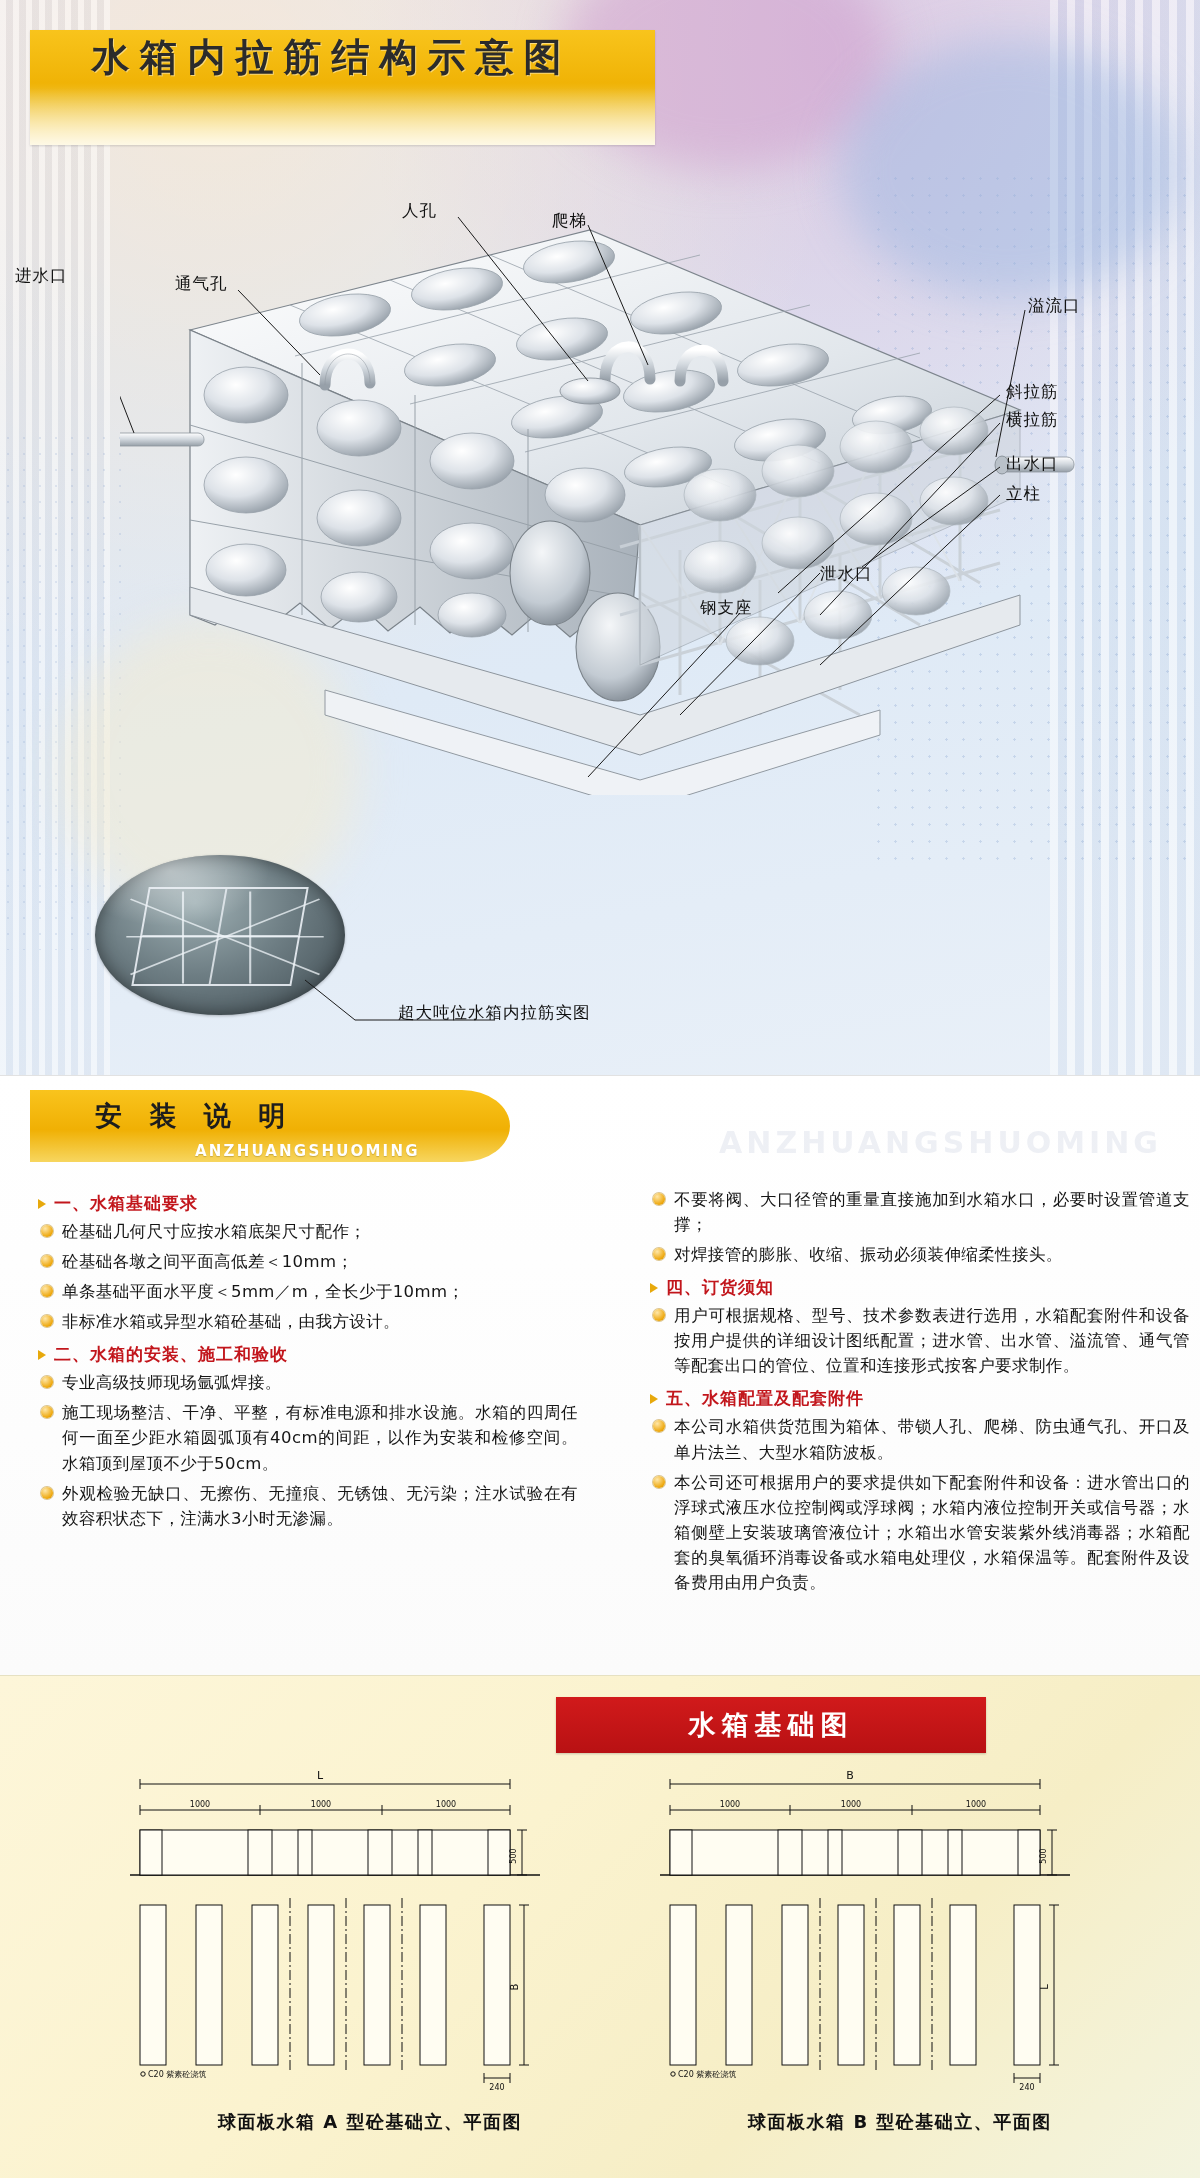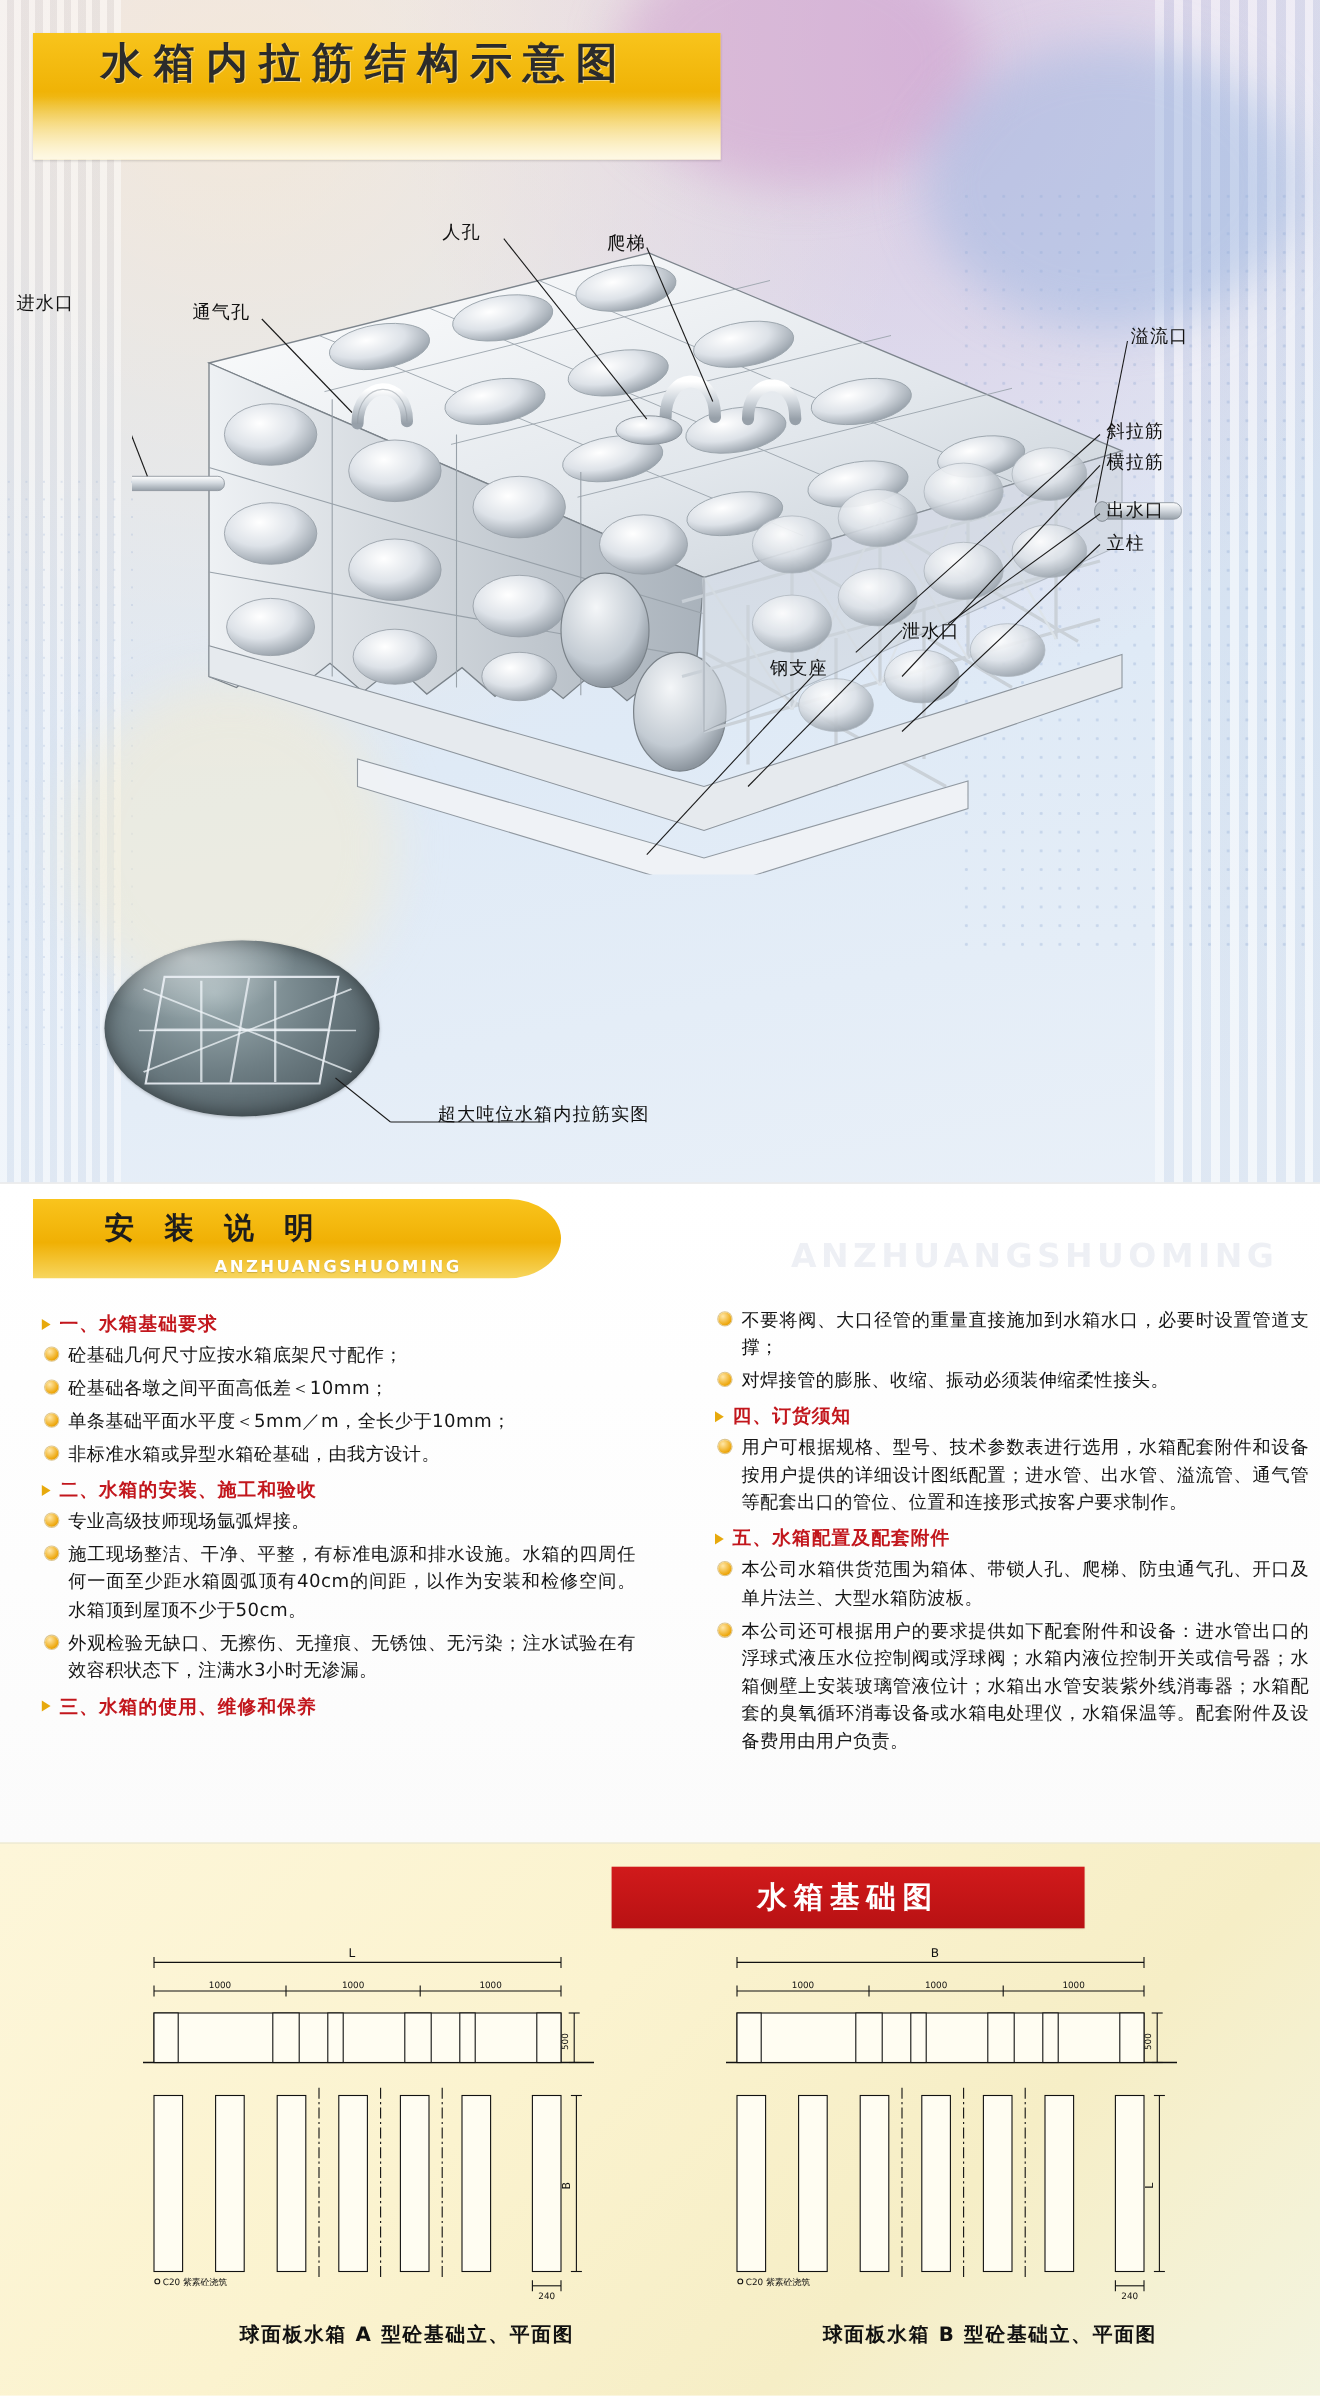--- a/index.html
+++ b/index.html
@@ -430,24 +430,20 @@
     <div class="sec-title">
       <span class="tri"></span>
       <span>二、水箱的安装、施工和验收</span>
     </div>
     <ul class="bullets">
       <li>专业高级技师现场氩弧焊接。</li>
       <li>施工现场整洁、干净、平整，有标准电源和排水设施。水箱的四周任何一面至少距水箱圆弧顶有40cm的间距，以作为安装和检修空间。水箱顶到屋顶不少于50cm。</li>
       <li>外观检验无缺口、无擦伤、无撞痕、无锈蚀、无污染；注水试验在有效容积状态下，注满水3小时无渗漏。</li>
     </ul>
 
-    <div class="sec-title">
-      <span class="tri"></span>
-      <span>三、水箱的使用、维修和保养</span>
-    </div>
   </div>
 
   <div class="col right">
     <ul class="bullets" style="margin-top:2px;">
       <li>不要将阀、大口径管的重量直接施加到水箱水口，必要时设置管道支撑；</li>
       <li>对焊接管的膨胀、收缩、振动必须装伸缩柔性接头。</li>
     </ul>
 
     <div class="sec-title">
       <span class="tri"></span>

